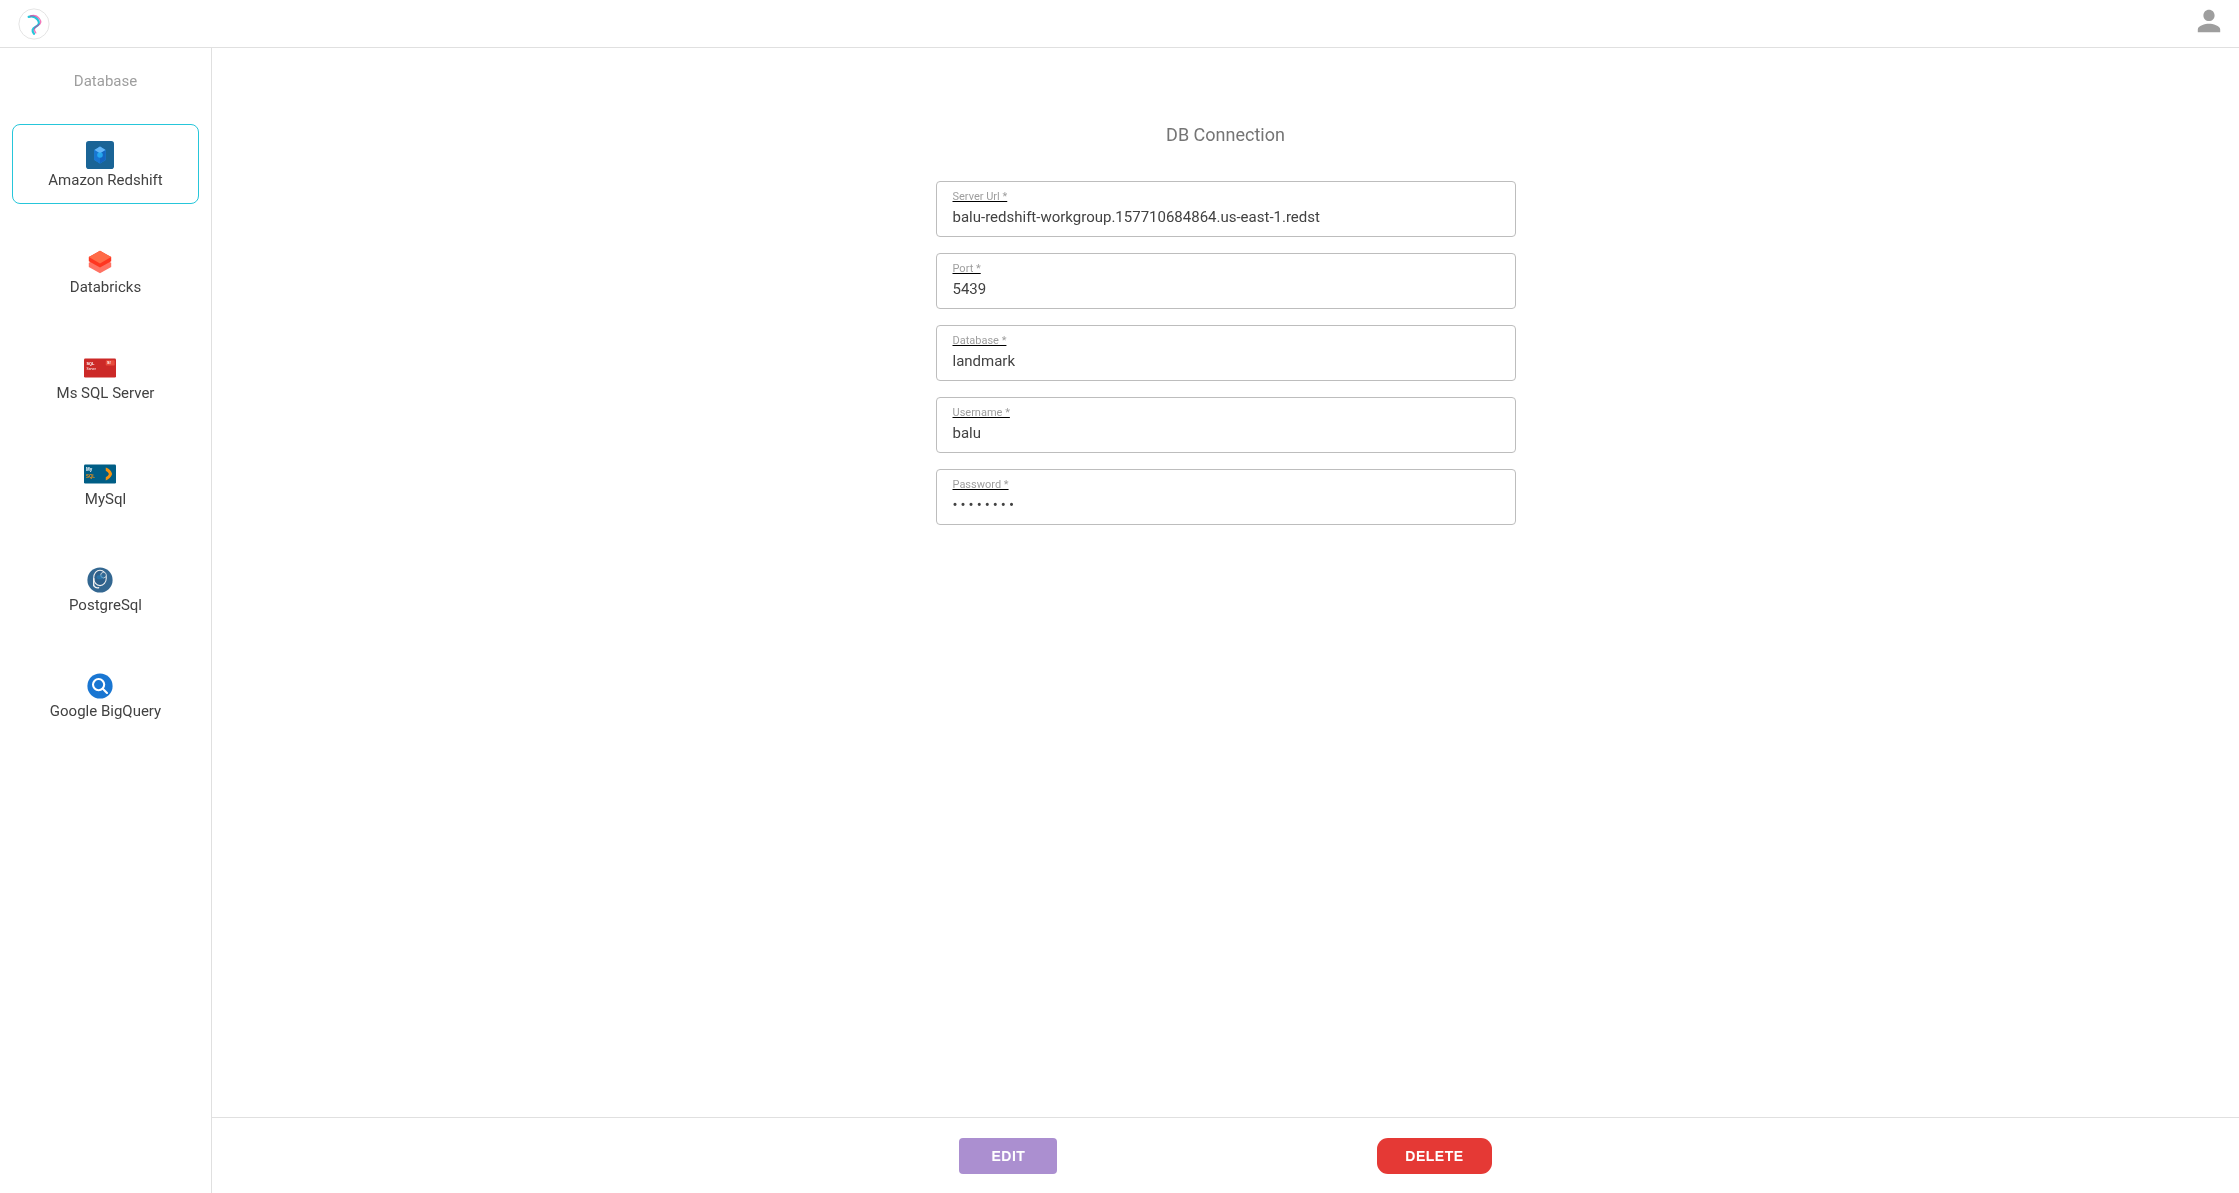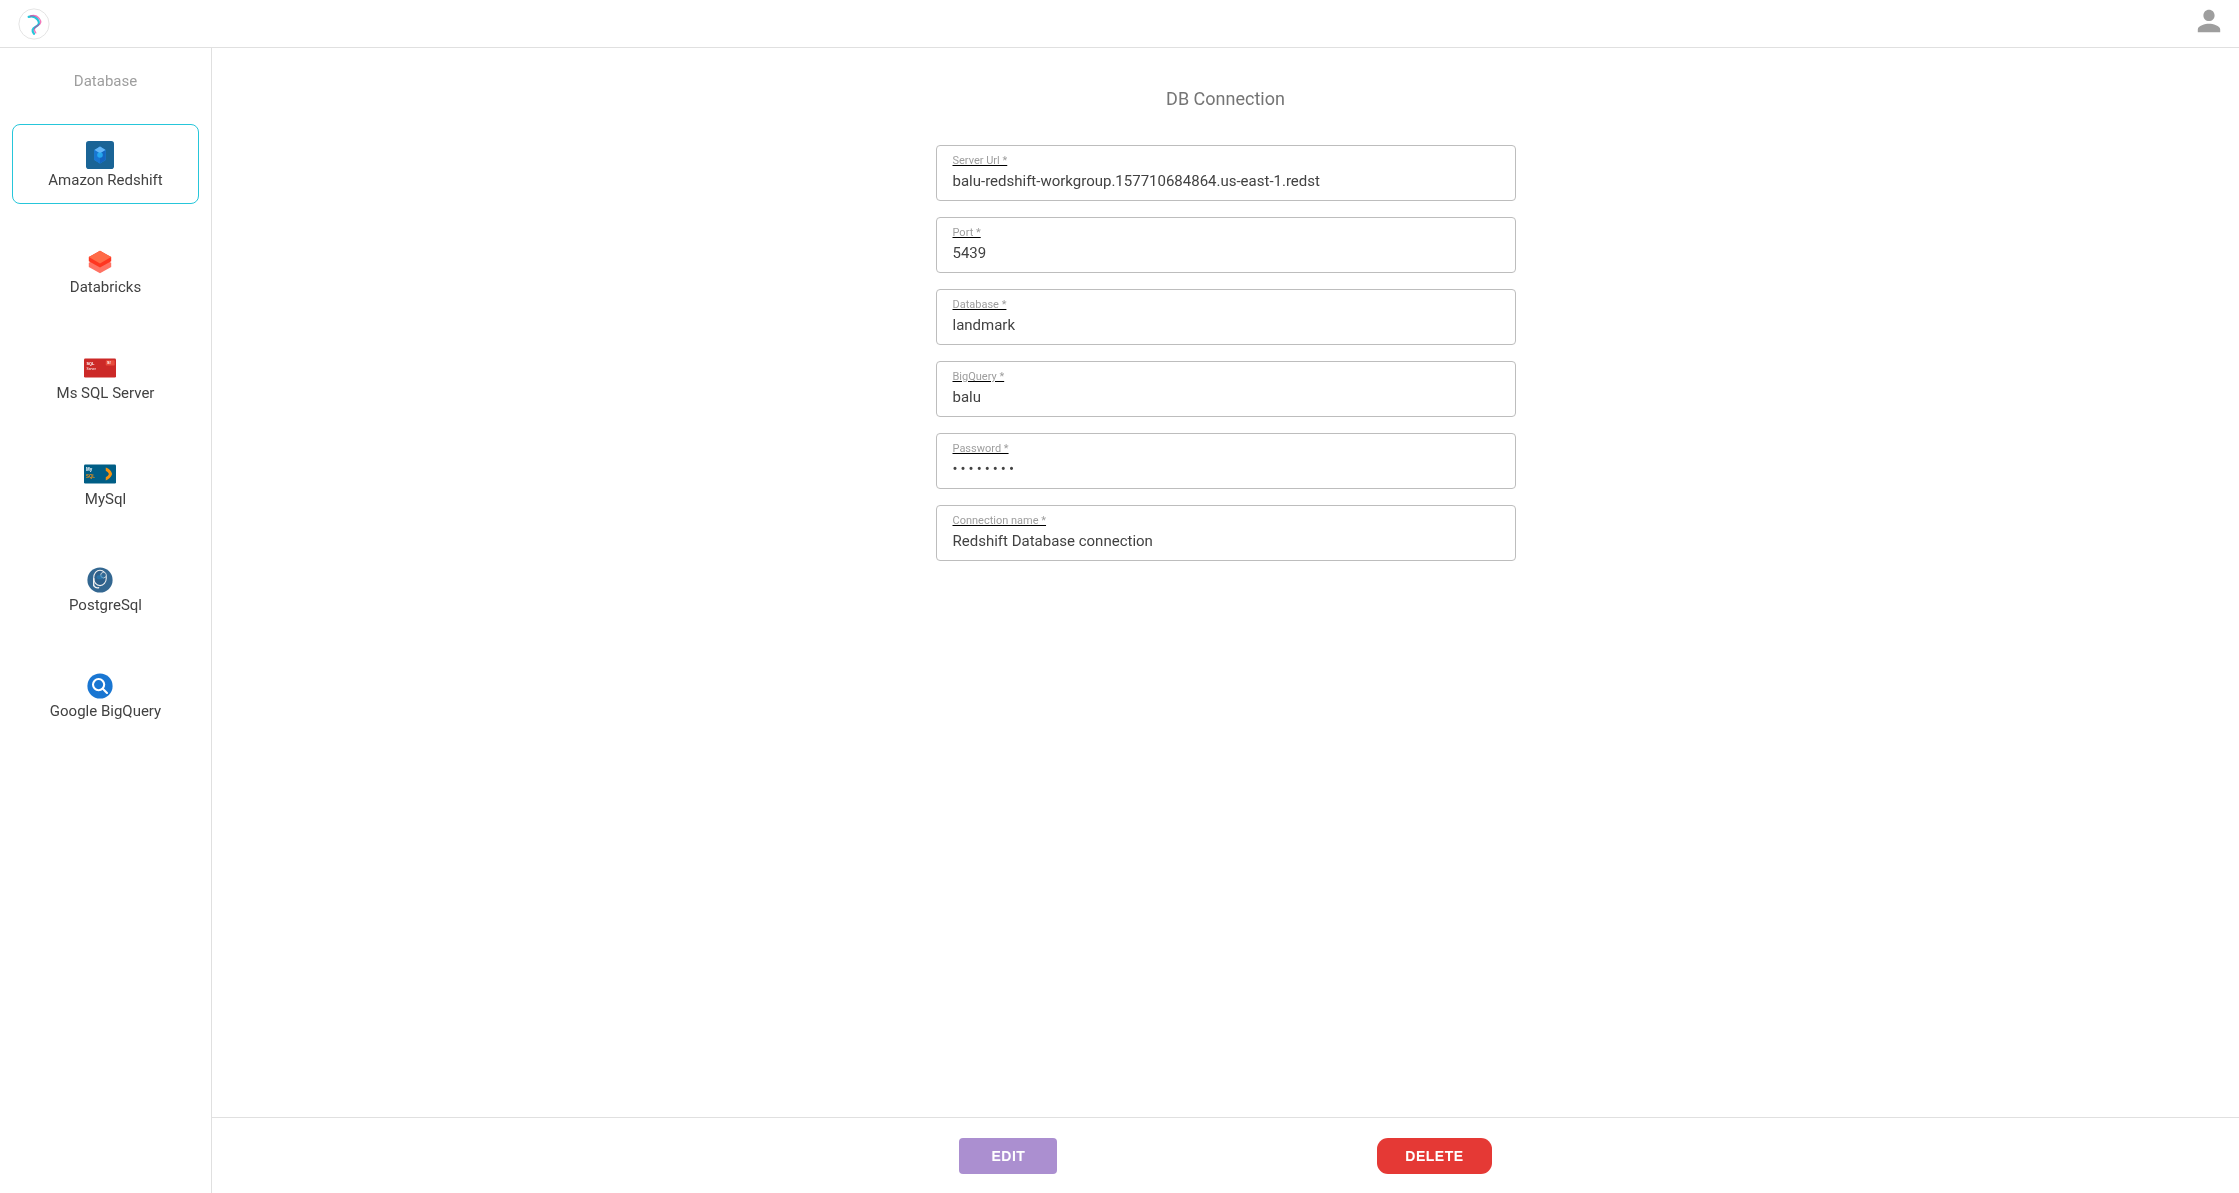--- a/index.html
+++ b/index.html
@@ -117,20 +117,21 @@
       overflow-y: auto;
       padding: 40px 20px;
     }
 
     .page-title {
       text-align: center;
       font-size: 18px;
       color: #757575;
       margin-bottom: 36px;
       font-weight: 400;
+      margin-top: 36px;
     }
 
     .form-container {
       max-width: 580px;
       margin: 0 auto;
     }
 
     .form-field {
       margin-bottom: 16px;
       position: relative;
@@ -326,38 +327,32 @@
 
         <div class="form-field">
           <div class="form-field-inner">
             <span class="form-field-label">Database *</span>
             <input class="form-field-value" type="text" value="landmark" readonly="" style="">
           </div>
         </div>
 
         <div class="form-field">
           <div class="form-field-inner">
-            <span class="form-field-label">BigQuery *</span>
+            <span class="form-field-label">Username *</span>
             <input class="form-field-value" type="text" value="balu" readonly="" style="">
           </div>
         </div>
 
         <div class="form-field">
           <div class="form-field-inner">
             <span class="form-field-label">Password *</span>
             <input class="form-field-value password" type="password" value="password" readonly="" style="">
           </div>
         </div>
 
-        <div class="form-field">
-          <div class="form-field-inner">
-            <span class="form-field-label">Connection name *</span>
-            <input class="form-field-value" type="text" value="Redshift Database connection" readonly="" style="">
-          </div>
-        </div>
 
       </div>
     </div>
 
     <div class="action-bar">
       <button class="btn-edit">EDIT</button>
       <button class="btn-delete">DELETE</button>
     </div>
   </div>
 

